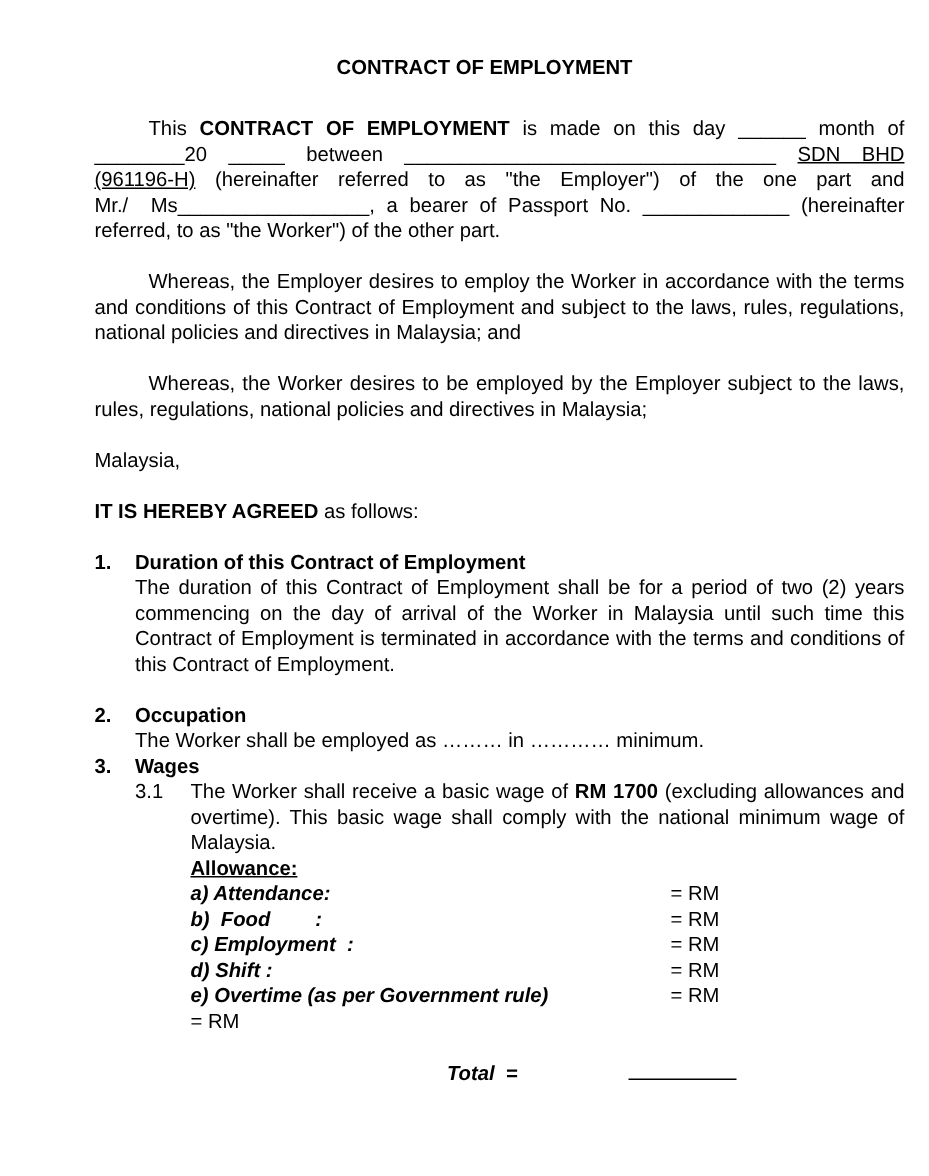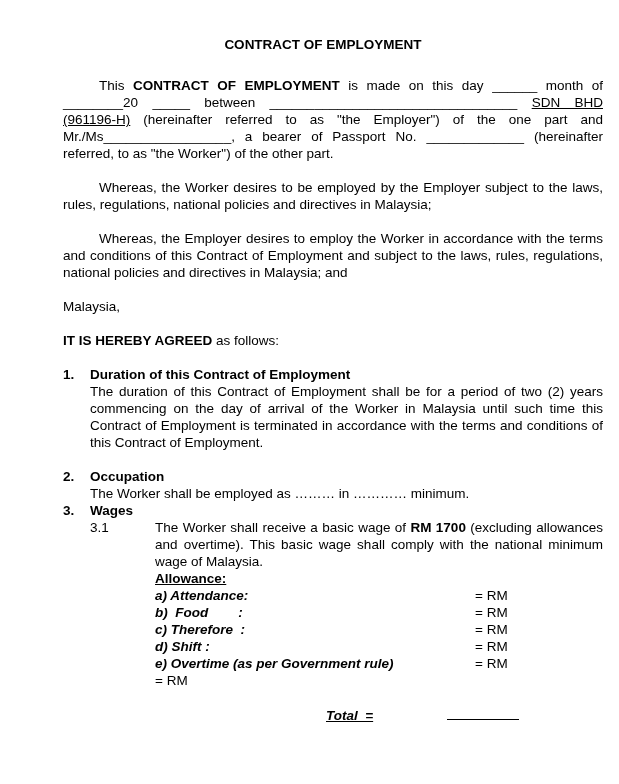--- a/index.html
+++ b/index.html
@@ -16,47 +16,47 @@
     font-size:13.5px;line-height:17px;font-weight:bold;
     text-align:center;margin:0 0 24px -20px;
   }
   .gap{margin-top:17px;}
   .just{text-align:justify;}
   .indent{text-indent:36px;}
   .b{font-weight:bold;}
   .bi{font-weight:bold;font-style:italic;}
   .biu{font-weight:bold;text-decoration:underline;}
   .u{text-decoration:underline;}
-  .w{text-decoration-style:wavy;text-decoration-color:#d40000;text-decoration-thickness:1px;text-underline-offset:2px;}
+  .w{text-decoration-style:wavy;text-decoration-color:#d40000;text-decoration-thickness:1px;text-underline-offset:2px;margin-left:15px;}
   .pre{white-space:pre;}
   .sec{display:flex;align-items:flex-start;}
   .sec-num{flex:0 0 27px;font-weight:bold;}
   .sec-body{flex:1;min-width:0;}
   .sec-heading{font-weight:bold;}
-  .sub{display:flex;align-items:flex-start;gap:28px;}
+  .sub{display:flex;align-items:flex-start;}
   .sub-num{flex:0 0 37px;}
   .sub-body{flex:1;min-width:0;}
   .al-row{display:flex;}
   .al-label{flex:0 0 320px;font-weight:bold;font-style:italic;white-space:pre;}
   .al-val{}
-  .total-row{margin:17px 0 0 171px;text-decoration:underline;}
+  .total-row{margin:17px 0 0 171px;}
   .total-blank{display:inline-block;width:72px;height:13px;margin-left:74px;border-bottom:1.6px solid #000;vertical-align:baseline;}
 </style>
 </head>
 <body>
 
 <div class="page">
 
   <h1 class="title">CONTRACT OF EMPLOYMENT</h1>
 
   <p class="just indent"><span>This </span><span class="b">CONTRACT OF EMPLOYMENT</span><span> is made on this day </span><span>______</span><span> month of </span><span>________20 _____ between </span><span>_________________________________</span><span> </span><span class="u">SDN BHD</span><span> </span><span class="u">(961196-H)</span><span> (hereinafter referred to as "the Employer") of the one part and Mr./⁠</span><span class="w">Ms</span><span>_________________</span><span>, a bearer of Passport No. </span><span>_____________</span><span> (hereinafter referred, to as "the Worker") of the other part.</span></p>
 
+  <p class="just indent gap">Whereas, the Employer desires to employ the Worker in accordance with the terms and conditions of this Contract of Employment and subject to the laws, rules, regulations, national policies and directives in Malaysia; and</p>
+
   <p class="just indent gap">Whereas, the Worker desires to be employed by the Employer subject to the laws, rules, regulations, national policies and directives in Malaysia;</p>
-
-  <p class="just indent gap">Whereas, the Employer desires to employ the Worker in accordance with the terms and conditions of this Contract of Employment and subject to the laws, rules, regulations, national policies and directives in Malaysia; and</p>
 
   <p class="gap">Malaysia,</p>
 
   <p class="gap"><span class="b">IT IS HEREBY AGREED</span><span> as follows:</span></p>
 
   <div class="sec gap">
     <div class="sec-num">1.</div>
     <div class="sec-body">
       <div class="sec-heading">Duration of this Contract of Employment</div>
       <div class="just">The duration of this Contract of Employment shall be for a period of two (2) years commencing on the day of arrival of the Worker in Malaysia until such time this Contract of Employment is terminated in accordance with the terms and conditions of this Contract of Employment.</div>
@@ -86,21 +86,21 @@
           <div>
             <div class="al-row">
               <span class="al-label">a) Attendance:</span>
                 <span class="al-val">= RM</span>
             </div>
             <div class="al-row">
               <span class="al-label">b)  Food        :</span>
                 <span class="al-val">= RM</span>
             </div>
             <div class="al-row">
-              <span class="al-label">c) Therefore  :</span>
+              <span class="al-label">c) Employment  :</span>
                 <span class="al-val">= RM</span>
             </div>
             <div class="al-row">
               <span class="al-label">d) Shift :</span>
                 <span class="al-val">= RM</span>
             </div>
             <div class="al-row">
               <span class="al-label">e) Overtime (as per Government rule)</span>
                 <span class="al-val">= RM</span>
             </div>

